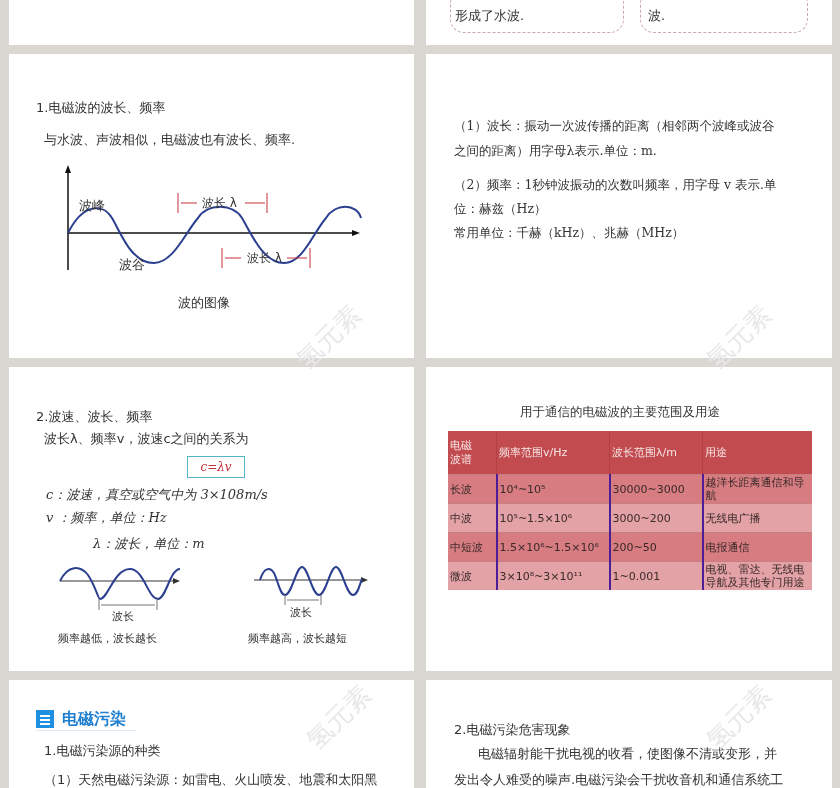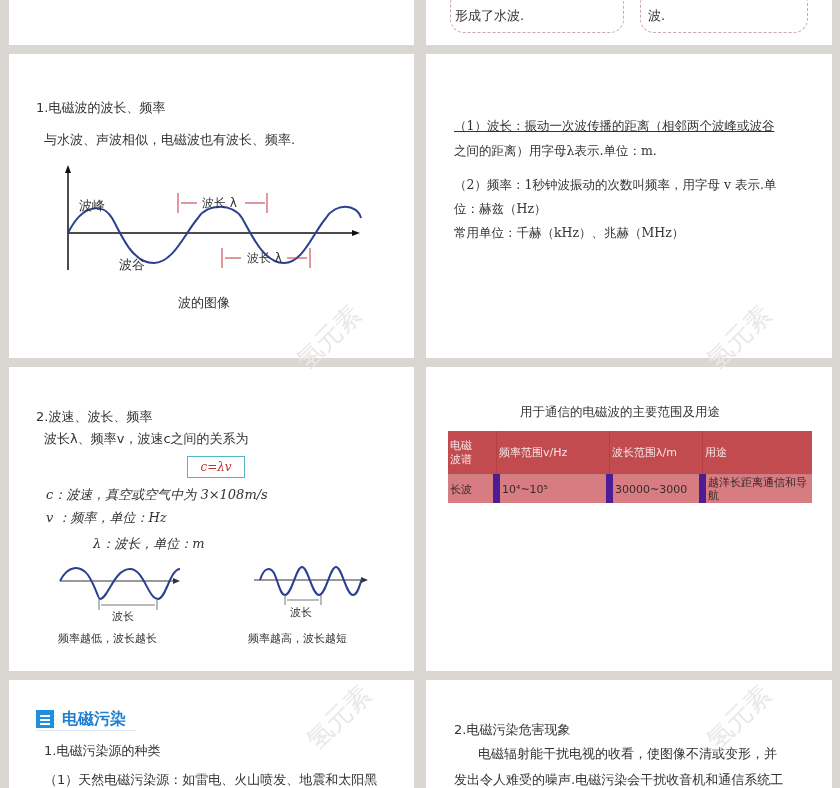--- a/index.html
+++ b/index.html
@@ -4,21 +4,21 @@
 <style>
   html,body{margin:0;padding:0;}
   body{width:840px;height:788px;background:#dad6d2;position:relative;overflow:hidden;font-family:"DejaVu Sans","Liberation Sans",sans-serif;color:#333;}
   .card{position:absolute;background:#fff;overflow:hidden;}
   .t{position:absolute;white-space:nowrap;font-size:13px;color:#333;}
   .serif{font-family:"DejaVu Serif","Liberation Serif",serif;}
   .it{font-style:italic;}
   .dash{position:absolute;border:1.5px dashed #c9a9ac;border-radius:14px;border-top:none;}
   table.em{position:absolute;left:448px;top:431px;width:364px;border-collapse:collapse;font-size:11px;text-align:left;}
   table.em th{background:#c24b4f;color:#f6e5e5;font-weight:normal;height:43px;padding:0 2px;border-right:1px solid #b54044;}
-  table.em td{height:28px;padding:0 2px;color:#3a2a2a;border-right:7px solid #4c1d95;border-top:1px solid #c77d81;line-height:13px;}
+  table.em td{height:28px;padding:0 2px;color:#3a2a2a;border-right:2px solid #4c1d95;border-top:1px solid #c77d81;line-height:13px;}
   table.em tr.odd td{background:#d77c80;}
   table.em tr.even td{background:#e3a2a5;}
   .formula{position:absolute;left:187px;top:456px;width:56px;height:20px;border:1.5px solid #57b5c9;color:#c4303a;font-style:italic;font-family:"DejaVu Serif","Liberation Serif",serif;font-size:12px;text-align:center;line-height:20px;}
   .wm{position:absolute;color:#e8e8e8;font-size:26px;transform:rotate(-45deg);white-space:nowrap;}
   .sec-icon{position:absolute;left:36px;top:710px;width:18px;height:18px;background:#1f8fe0;}
   .sec-icon::before{content:"";position:absolute;left:4px;top:5px;width:10px;height:2px;background:#fff;box-shadow:0 4px 0 #fff,0 8px 0 #fff;}
   .sec-title{position:absolute;left:62px;top:709px;font-size:16px;font-weight:bold;color:#1f7fd0;}
   .sec-underline{position:absolute;left:36px;top:730px;width:100px;height:1px;background:#dde8f2;}
 </style>
 </head>
@@ -50,21 +50,21 @@
   <line x1="170" y1="93" x2="186" y2="93" stroke="#c4303a" stroke-width="1"></line>
   <line x1="232" y1="93" x2="252" y2="93" stroke="#c4303a" stroke-width="1"></line>
 </svg>
 <span class="t" style="left:79px;top:197px;">波峰</span>
 <span class="t" style="left:119px;top:256px;">波谷</span>
 <span class="t" style="left:202px;top:195px;font-size:12px;">波长 λ</span>
 <span class="t" style="left:247px;top:250px;font-size:12px;">波长 λ</span>
 <span class="t" style="left:178px;top:294px;">波的图像</span>
 
 <div class="card" style="left:426px;top:54px;width:406px;height:304px;"></div>
-<span class="t serif" style="left:454px;top:118px;font-size:12.5px;text-decoration:underline;">（1）波长：振动一次波传播的距离（相邻两个波峰或波谷</span>
+<span class="t serif" style="left:454px;top:118px;font-size:12.5px;">（1）波长：振动一次波传播的距离（相邻两个波峰或波谷</span>
 <span class="t serif" style="left:454px;top:143px;font-size:12.5px;">之间的距离）用字母λ表示.单位：m.</span>
 <span class="t serif" style="left:454px;top:177px;font-size:12.5px;">（2）频率：1秒钟波振动的次数叫频率，用字母 v 表示.单</span>
 <span class="t serif" style="left:454px;top:201px;font-size:12.5px;">位：赫兹（Hz）</span>
 <span class="t serif" style="left:454px;top:225px;font-size:12.5px;">常用单位：千赫（kHz）、兆赫（MHz）</span>
 
 <div class="card" style="left:9px;top:367px;width:405px;height:304px;"></div>
 <span class="t" style="left:36px;top:408px;">2.波速、波长、频率</span>
 <span class="t" style="left:44px;top:430px;">波长λ、频率v，波速c之间的关系为</span>
 <div class="formula">c=λv</div>
 <span class="t serif it" style="left:46px;top:486px;">c：波速，真空或空气中为 3×108m/s</span>
@@ -105,20 +105,38 @@
       <th style="border-right:none;">用途</th>
     </tr>
   </thead>
   <tbody>
     <tr class="odd">
       <td>长波</td>
       <td>10⁴~10⁵</td>
       <td>30000~3000</td>
       <td style="border-right:none;">越洋长距离通信和导航</td>
     </tr>
+    <tr class="even">
+      <td>中波</td>
+      <td>10⁵~1.5×10⁶</td>
+      <td>3000~200</td>
+      <td style="border-right:none;">无线电广播</td>
+    </tr>
+    <tr class="odd">
+      <td>中短波</td>
+      <td>1.5×10⁶~1.5×10⁶</td>
+      <td>200~50</td>
+      <td style="border-right:none;">电报通信</td>
+    </tr>
+    <tr class="even">
+      <td>微波</td>
+      <td>3×10⁸~3×10¹¹</td>
+      <td>1~0.001</td>
+      <td style="border-right:none;">电视、雷达、无线电导航及其他专门用途</td>
+    </tr>
   </tbody>
 </table>
 
 <div class="card" style="left:9px;top:680px;width:405px;height:120px;"></div>
 <div class="sec-icon"></div>
 <span class="sec-title">电磁污染</span>
 <div class="sec-underline"></div>
 <span class="t" style="left:44px;top:742px;">1.电磁污染源的种类</span>
 <span class="t" style="left:44px;top:771px;">（1）天然电磁污染源：如雷电、火山喷发、地震和太阳黑</span>
 

